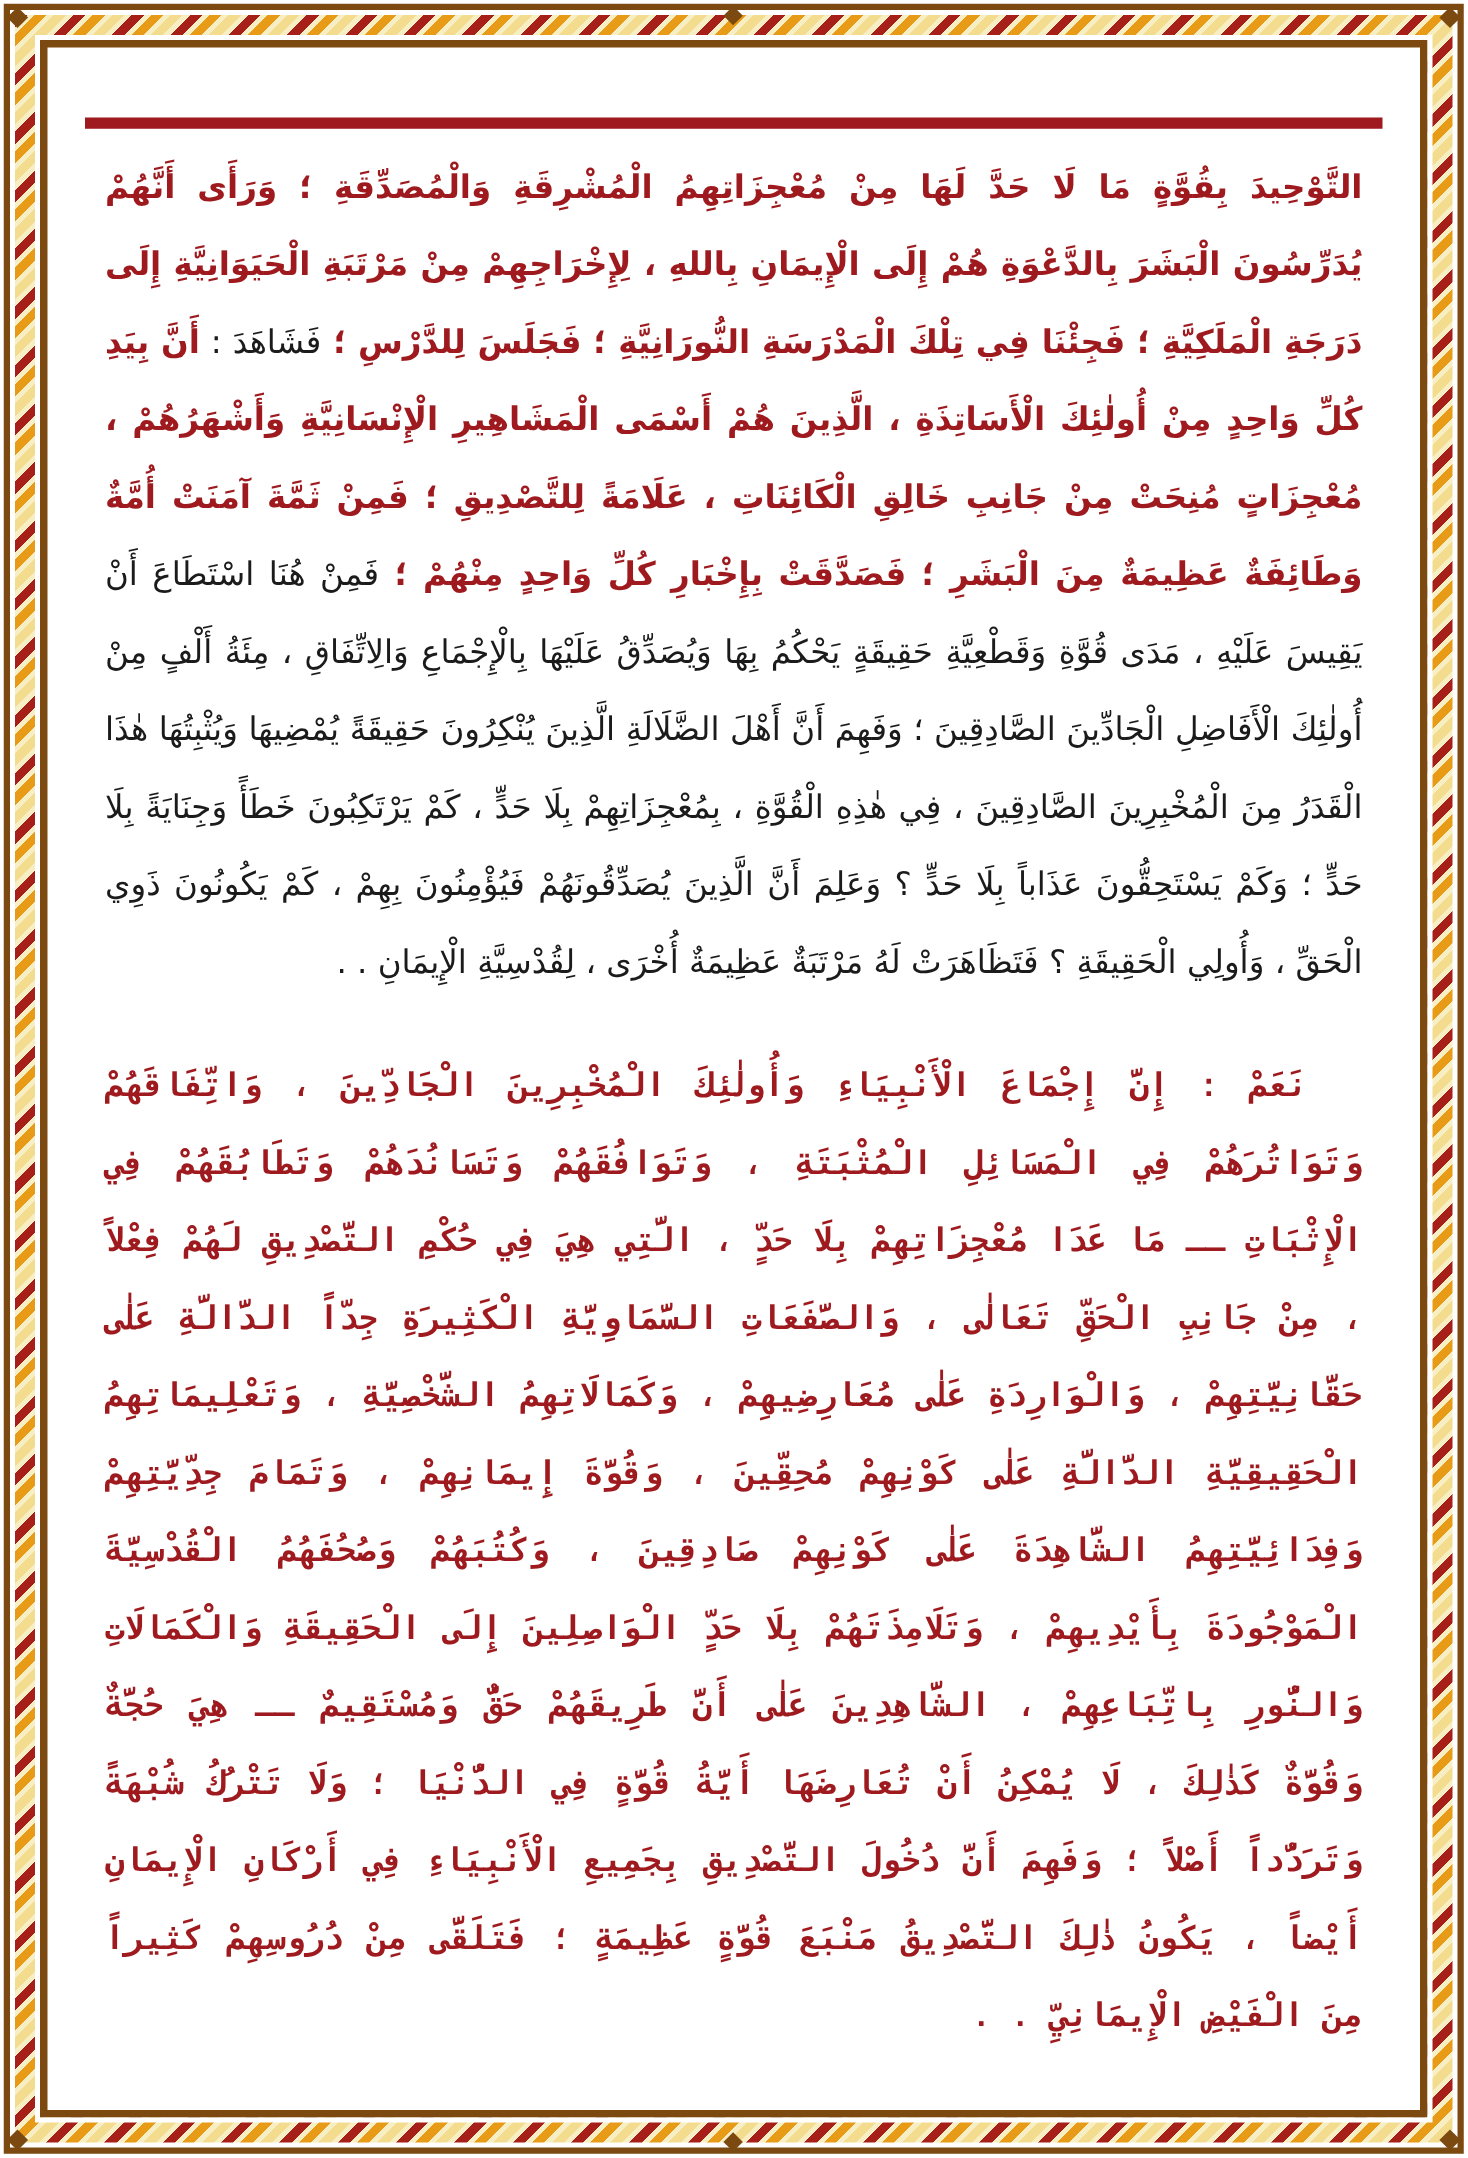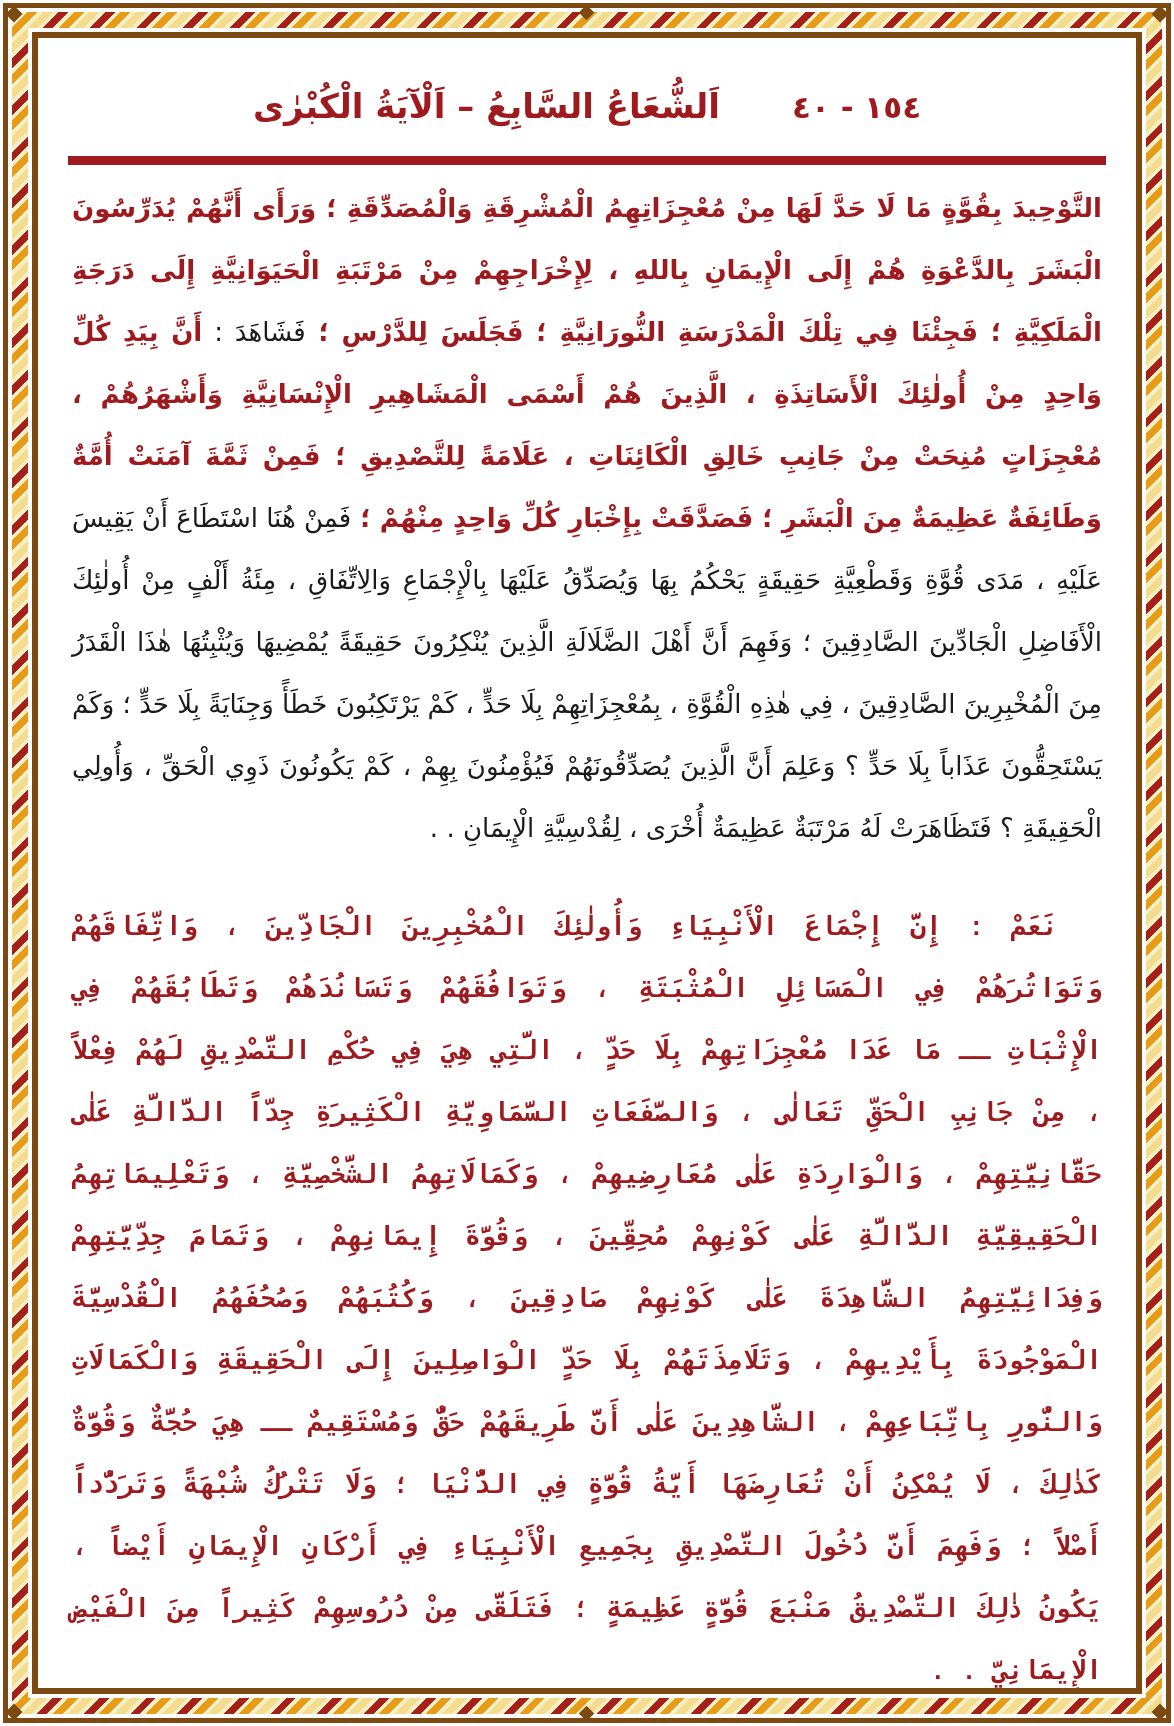--- a/index.html
+++ b/index.html
@@ -42,44 +42,40 @@
        gap:72px;margin-top:22px;color:var(--accent-red);}
   .page-title{font-size:34px;font-weight:bold;letter-spacing:0;}
   .page-number{font-size:31px;font-weight:bold;direction:rtl;}
 
   .header-divider{margin-top:30px;height:4px;
        border-top:6px solid var(--accent-red);
        border-bottom:3px solid var(--accent-red);}
 
   .body-text{direction:rtl;text-align:justify;text-justify:inter-word;
        margin-top:12px;font-size:26px;line-height:62px;}
-  .para{margin:4px;}
+  .para{margin:16px;}
   .para + .para{margin-top:38px;}
   .para.indent{text-indent:44px;font-family:Liberation Mono, monospace;}
   .seg-red{color:var(--accent-red);font-weight:bold;}
   .seg-black{color:var(--text-black);font-weight:normal;}
 </style>
 </head>
 <body>
 
 <div class="page">
   <div class="frame-outer">
     <div class="corner-tip tip-tl"></div>
     <div class="corner-tip tip-tr"></div>
     <div class="corner-tip tip-bl"></div>
     <div class="corner-tip tip-br"></div>
     <div class="corner-tip tip-tc"></div>
     <div class="corner-tip tip-bc"></div>
     <div class="frame-band">
       <div class="frame-inner">
 
-        <div class="page-header">
-          <span class="page-title">اَلشُّعَاعُ السَّابِعُ – اَلْآيَةُ الْكُبْرٰى</span>
-          <span class="page-number">١٥٤ - ٤٠</span>
-        </div>
 
         <div class="header-divider"></div>
 
         <div class="body-text" id="body-text">
             <p class="para"><span class="seg-red">التَّوْحِيدَ بِقُوَّةٍ مَا لَا حَدَّ لَهَا مِنْ مُعْجِزَاتِهِمُ الْمُشْرِقَةِ وَالْمُصَدِّقَةِ ؛ وَرَأَى أَنَّهُمْ يُدَرِّسُونَ الْبَشَرَ بِالدَّعْوَةِ هُمْ إِلَى الْإِيمَانِ بِاللهِ ، لِإِخْرَاجِهِمْ مِنْ مَرْتَبَةِ الْحَيَوَانِيَّةِ إِلَى دَرَجَةِ الْمَلَكِيَّةِ ؛ فَجِئْنَا فِي تِلْكَ الْمَدْرَسَةِ النُّورَانِيَّةِ ؛ فَجَلَسَ لِلدَّرْسِ ؛ </span><span class="seg-black">فَشَاهَدَ : </span><span class="seg-red">أَنَّ بِيَدِ كُلِّ وَاحِدٍ مِنْ أُولٰئِكَ الْأَسَاتِذَةِ ، الَّذِينَ هُمْ أَسْمَى الْمَشَاهِيرِ الْإِنْسَانِيَّةِ وَأَشْهَرُهُمْ ، مُعْجِزَاتٍ مُنِحَتْ مِنْ جَانِبِ خَالِقِ الْكَائِنَاتِ ، عَلَامَةً لِلتَّصْدِيقِ ؛ فَمِنْ ثَمَّةَ آمَنَتْ أُمَّةٌ وَطَائِفَةٌ عَظِيمَةٌ مِنَ الْبَشَرِ ؛ فَصَدَّقَتْ بِإِخْبَارِ كُلِّ وَاحِدٍ مِنْهُمْ ؛ </span><span class="seg-black">فَمِنْ هُنَا اسْتَطَاعَ أَنْ يَقِيسَ عَلَيْهِ ، مَدَى قُوَّةِ وَقَطْعِيَّةِ حَقِيقَةٍ يَحْكُمُ بِهَا وَيُصَدِّقُ عَلَيْهَا بِالْإِجْمَاعِ وَالِاتِّفَاقِ ، مِئَةُ أَلْفٍ مِنْ أُولٰئِكَ الْأَفَاضِلِ الْجَادِّينَ الصَّادِقِينَ ؛ وَفَهِمَ أَنَّ أَهْلَ الضَّلَالَةِ الَّذِينَ يُنْكِرُونَ حَقِيقَةً يُمْضِيهَا وَيُثْبِتُهَا هٰذَا الْقَدَرُ مِنَ الْمُخْبِرِينَ الصَّادِقِينَ ، فِي هٰذِهِ الْقُوَّةِ ، بِمُعْجِزَاتِهِمْ بِلَا حَدٍّ ، كَمْ يَرْتَكِبُونَ خَطَأً وَجِنَايَةً بِلَا حَدٍّ ؛ وَكَمْ يَسْتَحِقُّونَ عَذَاباً بِلَا حَدٍّ ؟ وَعَلِمَ أَنَّ الَّذِينَ يُصَدِّقُونَهُمْ فَيُؤْمِنُونَ بِهِمْ ، كَمْ يَكُونُونَ ذَوِي الْحَقِّ ، وَأُولِي الْحَقِيقَةِ ؟ فَتَظَاهَرَتْ لَهُ مَرْتَبَةٌ عَظِيمَةٌ أُخْرَى ، لِقُدْسِيَّةِ الْإِيمَانِ . .</span></p>
             <p class="para indent"><span class="seg-red">نَعَمْ : إِنَّ إِجْمَاعَ الْأَنْبِيَاءِ وَأُولٰئِكَ الْمُخْبِرِينَ الْجَادِّينَ ، وَاتِّفَاقَهُمْ وَتَوَاتُرَهُمْ فِي الْمَسَائِلِ الْمُثْبَتَةِ ، وَتَوَافُقَهُمْ وَتَسَانُدَهُمْ وَتَطَابُقَهُمْ فِي الْإِثْبَاتِ ــ مَا عَدَا مُعْجِزَاتِهِمْ بِلَا حَدٍّ ، الَّتِي هِيَ فِي حُكْمِ التَّصْدِيقِ لَهُمْ فِعْلاً ، مِنْ جَانِبِ الْحَقِّ تَعَالٰى ، وَالصَّفَعَاتِ السَّمَاوِيَّةِ الْكَثِيرَةِ جِدّاً الدَّالَّةِ عَلٰى حَقَّانِيَّتِهِمْ ، وَالْوَارِدَةِ عَلٰى مُعَارِضِيهِمْ ، وَكَمَالَاتِهِمُ الشَّخْصِيَّةِ ، وَتَعْلِيمَاتِهِمُ الْحَقِيقِيَّةِ الدَّالَّةِ عَلٰى كَوْنِهِمْ مُحِقِّينَ ، وَقُوَّةَ إِيمَانِهِمْ ، وَتَمَامَ جِدِّيَّتِهِمْ وَفِدَائِيَّتِهِمُ الشَّاهِدَةَ عَلٰى كَوْنِهِمْ صَادِقِينَ ، وَكُتُبَهُمْ وَصُحُفَهُمُ الْقُدْسِيَّةَ الْمَوْجُودَةَ بِأَيْدِيهِمْ ، وَتَلَامِذَتَهُمْ بِلَا حَدٍّ الْوَاصِلِينَ إِلَى الْحَقِيقَةِ وَالْكَمَالَاتِ وَالنُّورِ بِاتِّبَاعِهِمْ ، الشَّاهِدِينَ عَلٰى أَنَّ طَرِيقَهُمْ حَقٌّ وَمُسْتَقِيمٌ ــ هِيَ حُجَّةٌ وَقُوَّةٌ كَذٰلِكَ ، لَا يُمْكِنُ أَنْ تُعَارِضَهَا أَيَّةُ قُوَّةٍ فِي الدُّنْيَا ؛ وَلَا تَتْرُكُ شُبْهَةً وَتَرَدُّداً أَصْلاً ؛ وَفَهِمَ أَنَّ دُخُولَ التَّصْدِيقِ بِجَمِيعِ الْأَنْبِيَاءِ فِي أَرْكَانِ الْإِيمَانِ أَيْضاً ، يَكُونُ ذٰلِكَ التَّصْدِيقُ مَنْبَعَ قُوَّةٍ عَظِيمَةٍ ؛ فَتَلَقَّى مِنْ دُرُوسِهِمْ كَثِيراً مِنَ الْفَيْضِ الْإِيمَانِيِّ . .</span></p>
           </div>
 
       </div>
     </div>

